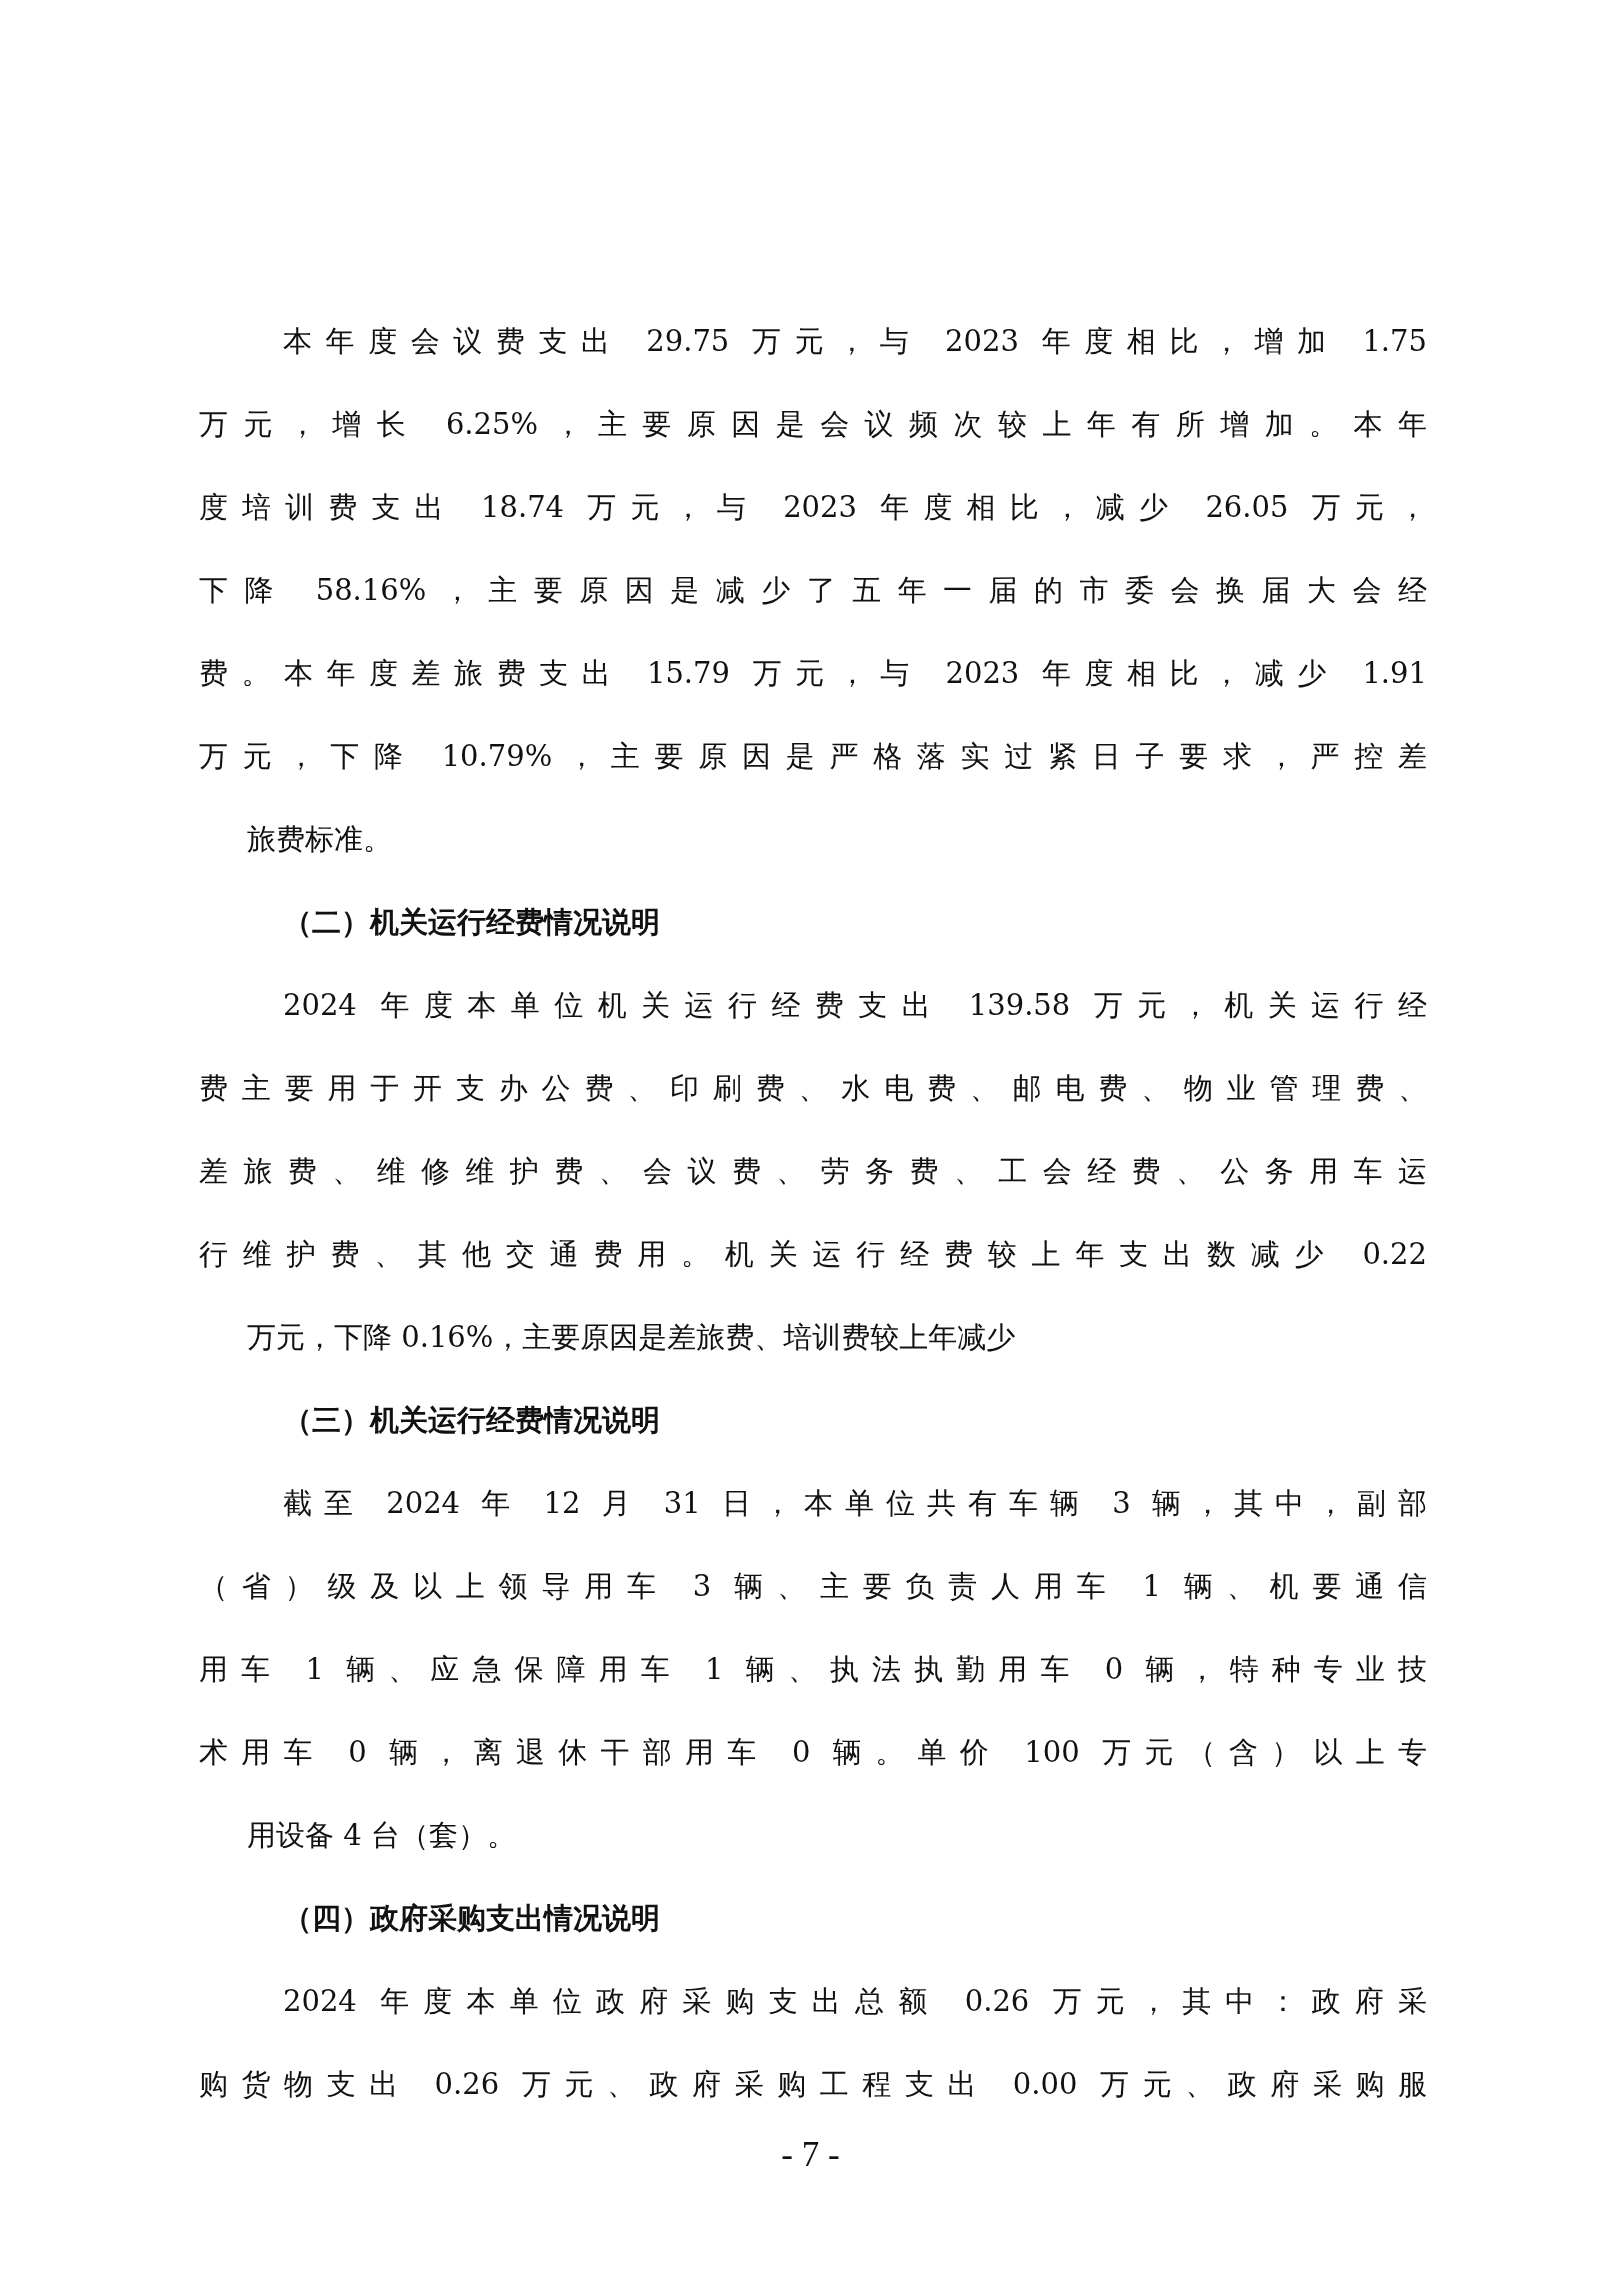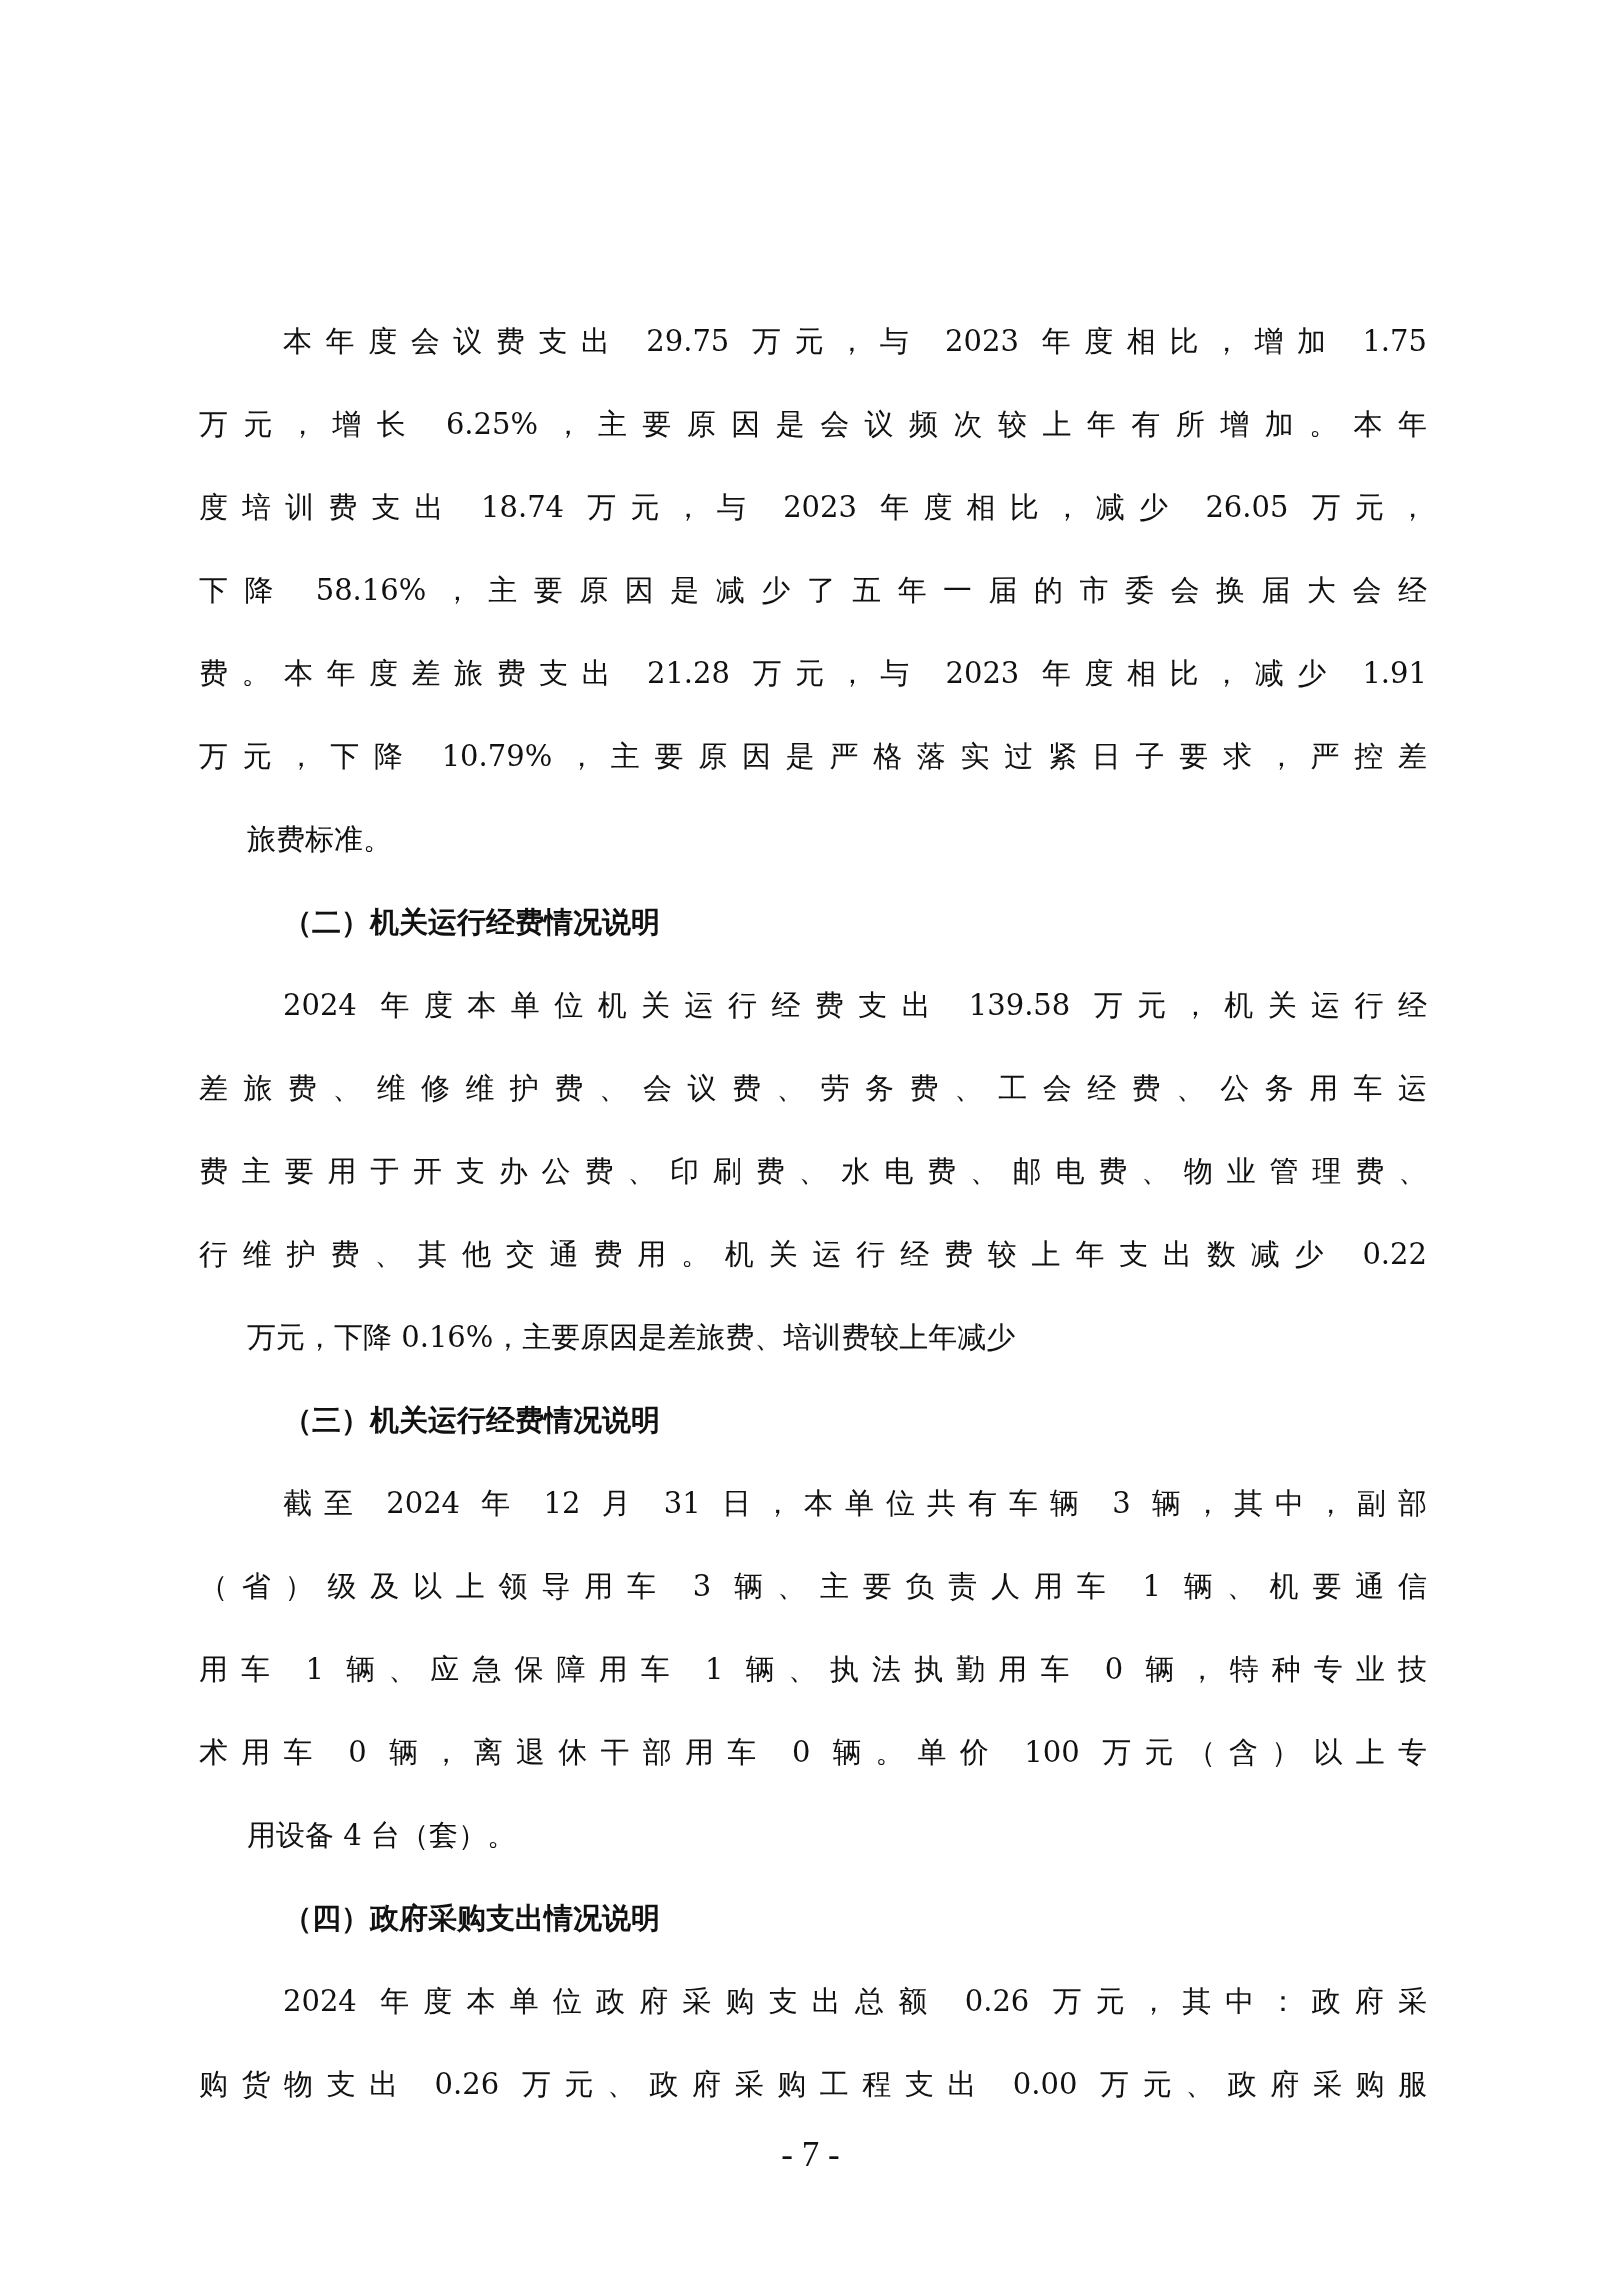--- a/index.html
+++ b/index.html
@@ -23,31 +23,31 @@
 </head>
 <body>
 
 <div class="page">
 
   <div>
     <div class="line indent">本年度会议费支出 29.75 万元，与 2023 年度相比，增加 1.75</div>
     <div class="line">万元，增长 6.25%，主要原因是会议频次较上年有所增加。本年</div>
     <div class="line">度培训费支出 18.74 万元，与 2023 年度相比，减少 26.05 万元，</div>
     <div class="line">下降 58.16%，主要原因是减少了五年一届的市委会换届大会经</div>
-    <div class="line">费。本年度差旅费支出 21.28 万元，与 2023 年度相比，减少 1.91</div>
+    <div class="line">费。本年度差旅费支出 15.79 万元，与 2023 年度相比，减少 1.91</div>
     <div class="line">万元，下降 10.79%，主要原因是严格落实过紧日子要求，严控差</div>
     <div class="line last">旅费标准。</div>
   </div>
 
   <div class="line heading">（二）机关运行经费情况说明</div>
 
   <div>
     <div class="line indent">2024 年度本单位机关运行经费支出 139.58 万元，机关运行经</div>
+    <div class="line">费主要用于开支办公费、印刷费、水电费、邮电费、物业管理费、</div>
     <div class="line">差旅费、维修维护费、会议费、劳务费、工会经费、公务用车运</div>
-    <div class="line">费主要用于开支办公费、印刷费、水电费、邮电费、物业管理费、</div>
     <div class="line">行维护费、其他交通费用。机关运行经费较上年支出数减少 0.22</div>
     <div class="line last">万元，下降 0.16%，主要原因是差旅费、培训费较上年减少</div>
   </div>
 
   <div class="line heading">（三）机关运行经费情况说明</div>
 
   <div>
     <div class="line indent">截至 2024 年 12 月 31 日，本单位共有车辆 3 辆，其中，副部</div>
     <div class="line">（省）级及以上领导用车 3 辆、主要负责人用车 1 辆、机要通信</div>
     <div class="line">用车 1 辆、应急保障用车 1 辆、执法执勤用车 0 辆，特种专业技</div>

